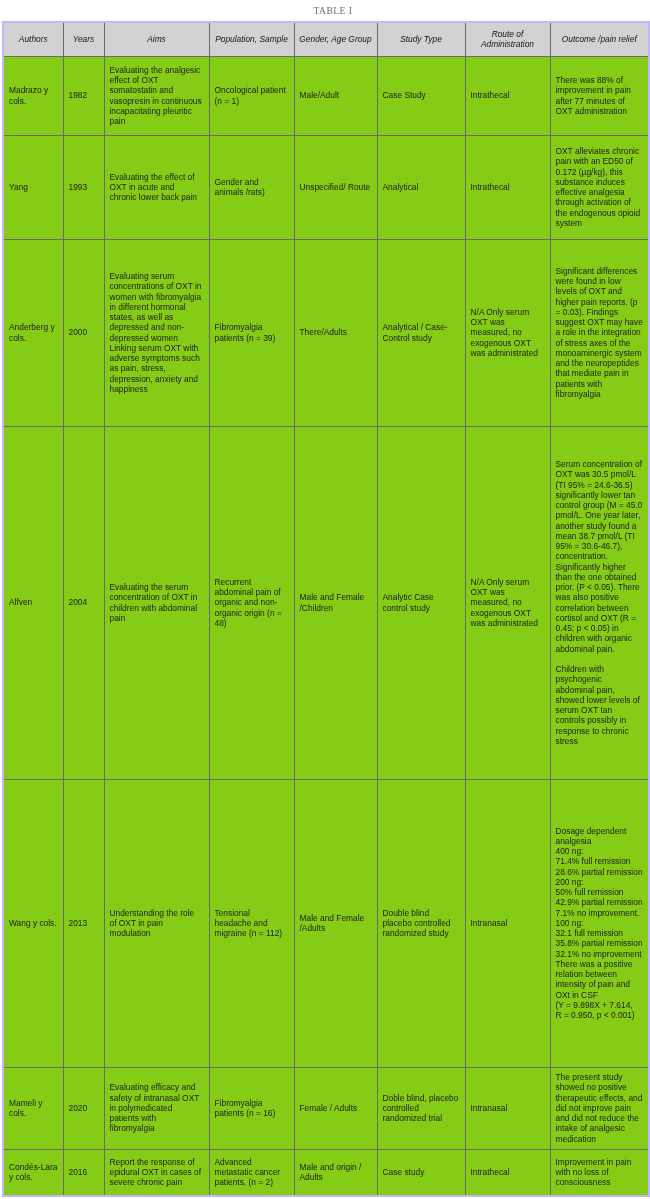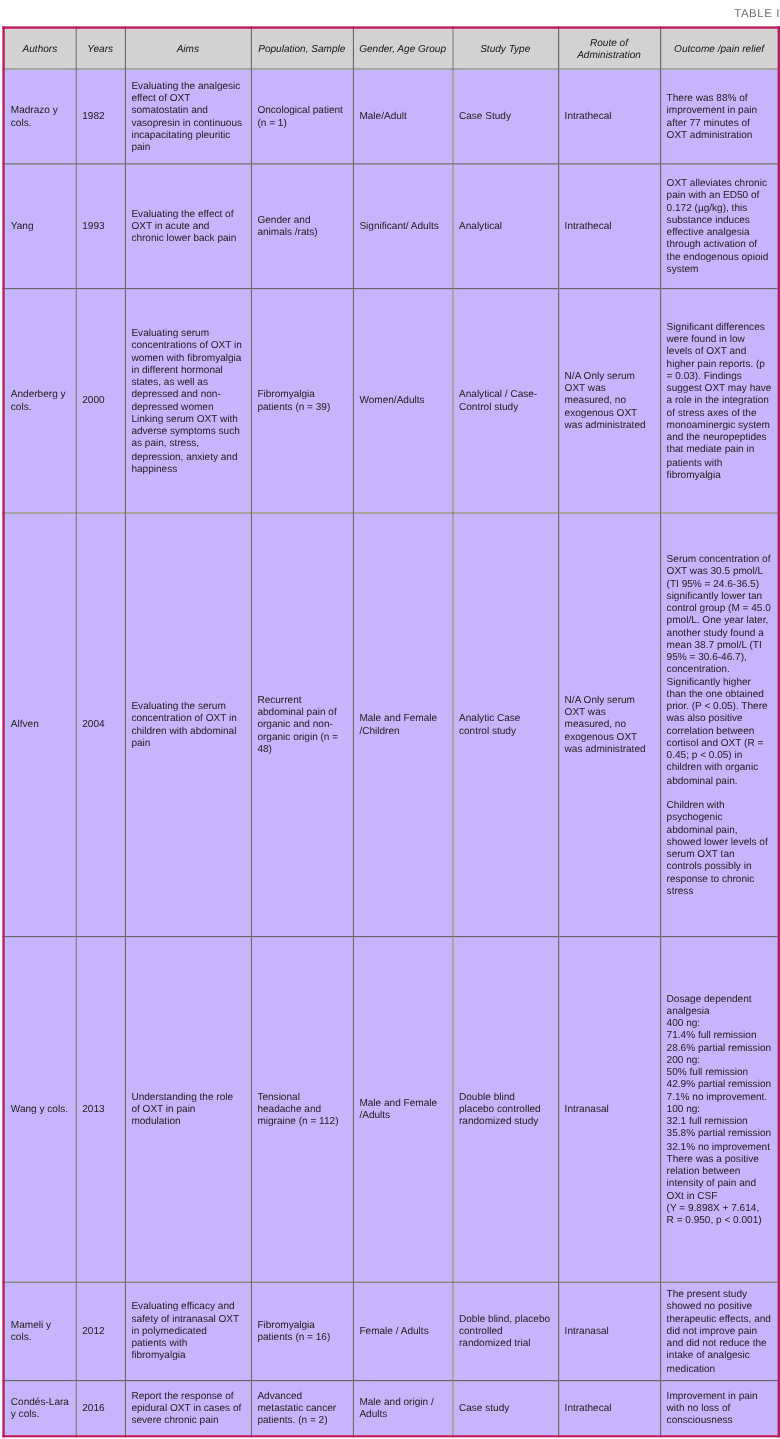--- a/index.html
+++ b/index.html
@@ -8,32 +8,33 @@
     background: #ffffff;
     width: 650px;
     font-family: "Liberation Sans", sans-serif;
     -webkit-font-smoothing: antialiased;
   }
   .page {
     width: 650px;
     box-sizing: border-box;
   }
   .table-title {
-    text-align: right;
+    text-align: center;
     color: #6e6e6e;
     font-size: 9.5px;
     letter-spacing: 0.5px;
     padding: 6px 0 5px 16px;
+    font-family: Liberation Serif, serif;
   }
   table.study-table {
     border-collapse: collapse;
     table-layout: fixed;
     width: 646px;
     margin-left: 2px;
-    border: 2px solid #be185d;
+    border: 2px solid #c4b5fd;
   }
   .study-table th,
   .study-table td {
     border: 1px solid #6a6a6a;
     font-size: 8.4px;
     line-height: 1.22;
     color: #222222;
     vertical-align: middle;
     overflow: hidden;
     box-sizing: border-box;
@@ -44,21 +45,21 @@
     color: #141414;
     font-style: italic;
     font-weight: normal;
     text-align: center;
     padding: 2px 3px;
   }
   .study-table td {
     padding: 4px 5px;
     text-align: left;
     white-space: pre-line;
-    background: #c4b5fd;
+    background: #84cc16;
   }
   
   .study-table tbody tr:nth-child(1) { height: 79px; }
   .study-table tbody tr:nth-child(2) { height: 104px; }
   .study-table tbody tr:nth-child(3) { height: 187px; }
   .study-table tbody tr:nth-child(4) { height: 353px; }
   .study-table tbody tr:nth-child(5) { height: 288px; }
   .study-table tbody tr:nth-child(6) { height: 82px; }
   .study-table tbody tr:nth-child(7) { height: 47px; }
   
@@ -109,31 +110,31 @@
         <td>Male/Adult</td>
         <td>Case Study</td>
         <td>Intrathecal</td>
         <td>There was 88% of improvement in pain after 77 minutes of OXT administration</td>
       </tr>
       <tr>
         <td>Yang</td>
         <td>1993</td>
         <td>Evaluating the effect of OXT in acute and chronic lower back pain</td>
         <td>Gender and animals /rats)</td>
-        <td>Significant/ Adults</td>
+        <td>Unspecified/ Route</td>
         <td>Analytical</td>
         <td>Intrathecal</td>
         <td>OXT alleviates chronic pain with an ED50 of 0.172 (µg/kg), this substance induces effective analgesia through activation of the endogenous opioid system</td>
       </tr>
       <tr>
         <td>Anderberg y cols.</td>
         <td>2000</td>
         <td>Evaluating serum concentrations of OXT in women with fibromyalgia in different hormonal states, as well as depressed and non-depressed women Linking serum OXT with adverse symptoms such as pain, stress, depression, anxiety and happiness</td>
         <td>Fibromyalgia patients (n = 39)</td>
-        <td>Women/Adults</td>
+        <td>There/Adults</td>
         <td>Analytical / Case-Control study</td>
         <td>N/A Only serum OXT was measured, no exogenous OXT was administrated</td>
         <td>Significant differences were found in low levels of OXT and higher pain reports. (p = 0.03). Findings suggest OXT may have a role in the integration of stress axes of the monoaminergic system and the neuropeptides that mediate pain in patients with fibromyalgia</td>
       </tr>
       <tr>
         <td>Alfven</td>
         <td>2004</td>
         <td>Evaluating the serum concentration of OXT in children with abdominal pain</td>
         <td>Recurrent abdominal pain of organic and non-organic origin (n = 48)</td>
         <td>Male and Female /Children</td>
@@ -162,21 +163,21 @@
 100 ng:
 32.1 full remission
 35.8% partial remission
 32.1% no improvement
 There was a positive relation between intensity of pain and OXt in CSF
 (Y = 9.898X + 7.614,
 R = 0.950, p &lt; 0.001)</td>
       </tr>
       <tr>
         <td>Mameli y cols.</td>
-        <td>2012</td>
+        <td>2020</td>
         <td>Evaluating efficacy and safety of intranasal OXT in polymedicated patients with fibromyalgia</td>
         <td>Fibromyalgia patients (n = 16)</td>
         <td>Female / Adults</td>
         <td>Doble blind, placebo controlled randomized trial</td>
         <td>Intranasal</td>
         <td>The present study showed no positive therapeutic effects, and did not improve pain and did not reduce the intake of analgesic medication</td>
       </tr>
       <tr>
         <td>Condés-Lara y cols.</td>
         <td>2016</td>

